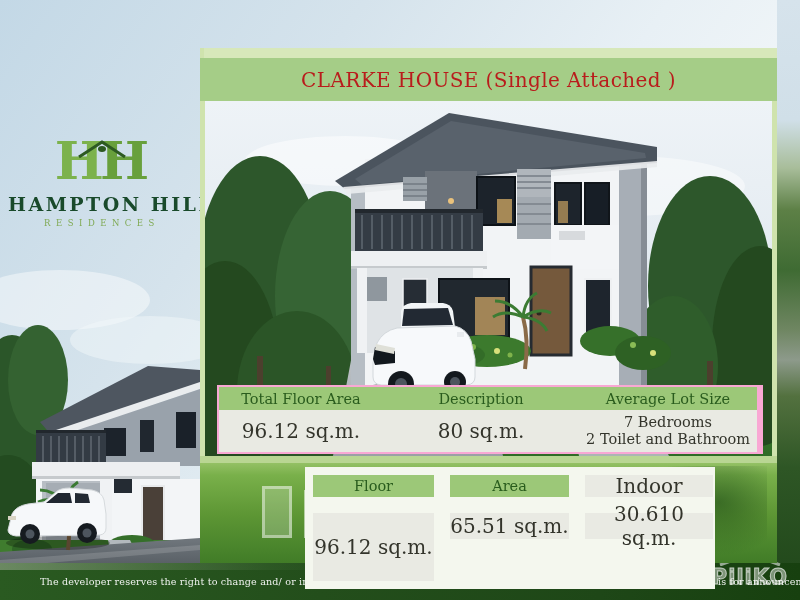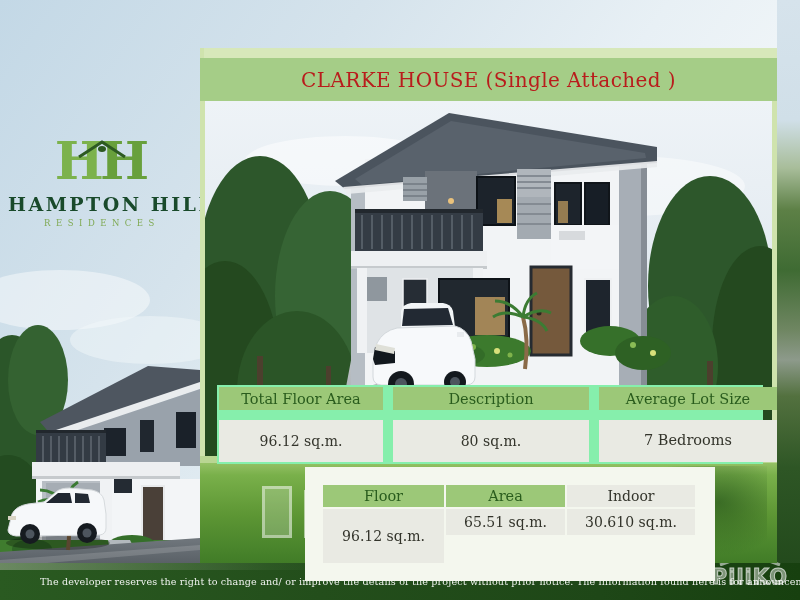--- a/index.html
+++ b/index.html
@@ -46,30 +46,30 @@
   .lower-green::before{content:"";position:absolute;left:0;top:0;width:100%;height:7px;background:#b9d693;}
   .hint-window{position:absolute;background:rgba(255,255,255,.22);border:3px solid rgba(255,255,255,.42);}
   .hw1{left:62px;top:30px;width:24px;height:46px;}
   .hw2{left:104px;top:34px;width:20px;height:42px;}
   .hint-dark{position:absolute;right:10px;top:10px;width:120px;height:90px;
     background:radial-gradient(ellipse at 60% 40%,rgba(23,68,20,.55),rgba(23,68,20,0) 70%);}
   
   .spec-table{
     position:absolute;left:17px;top:337px;width:546px;
     display:grid;grid-template-columns:164px 196px 178px;grid-template-rows:23px 42px;
-    gap:10px;background:#86efac;padding:2px;box-sizing:border-box;
+    gap:0;background:#f9a8d4;padding:2px;box-sizing:border-box;
   }
   .floor-table{
     position:absolute;left:105px;top:419px;width:410px;
     display:grid;grid-template-columns:121px 119px 128px;grid-template-rows:22px 26px 26px;
-    gap:2px;background:#f4f7ee;padding:18px;box-sizing:border-box;
+    gap:16px;background:#f4f7ee;padding:8px;box-sizing:border-box;
   }
   .cell{display:flex;align-items:center;justify-content:center;text-align:center;}
   .cell.head{background:#9cc878;color:#295c1d;font-size:14.5px;}
-  .cell.body{background:#e9eae3;color:#33342b;font-size:14px;}
+  .cell.body{background:#e9eae3;color:#33342b;font-size:20px;}
   .cell.desc{flex-direction:column;font-size:14.5px;line-height:1.18;}
   .cell.merge{grid-row:2 / span 2;}
   
   .bottom-band{
     left:0;top:563px;width:800px;height:37px;
     background:linear-gradient(90deg,#2a5a21 0%,#234e1b 40%,#1e4717 75%,#17400f 100%);
   }
   .bottom-band::before{content:"";position:absolute;left:0;top:0;width:340px;height:7px;
     background:linear-gradient(90deg,rgba(160,175,150,.55),rgba(70,110,60,.25) 80%,rgba(70,110,60,0));}
   .disclaimer{
@@ -335,20 +335,21 @@
     </div>
 
     <div class="spec-table">
       <div class="cell head">Total Floor Area</div>
       <div class="cell head">Description</div>
       <div class="cell head">Average Lot Size</div>
       <div class="cell body">96.12 sq.m.</div>
       <div class="cell body">80 sq.m.</div>
       <div class="cell body desc">
         <span>7 Bedrooms</span>
+        <span>2 Toilet and Bathroom</span>
       </div>
     </div>
 
     <div class="floor-table">
       <div class="cell head">Floor</div>
       <div class="cell head">Area</div>
       <div class="cell body">Indoor</div>
       <div class="cell body">65.51 sq.m.</div>
       <div class="cell body merge">96.12 sq.m.</div>
       <div class="cell body">30.610 sq.m.</div>

